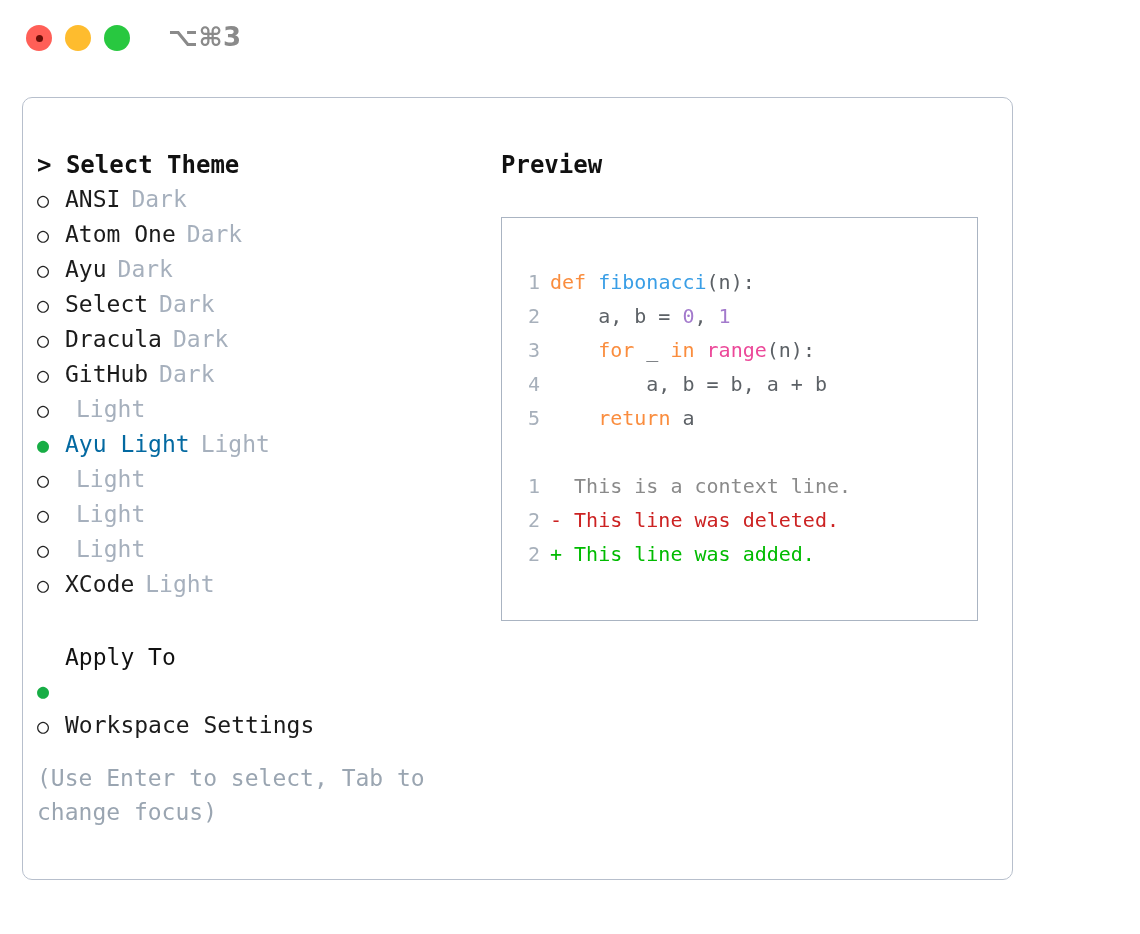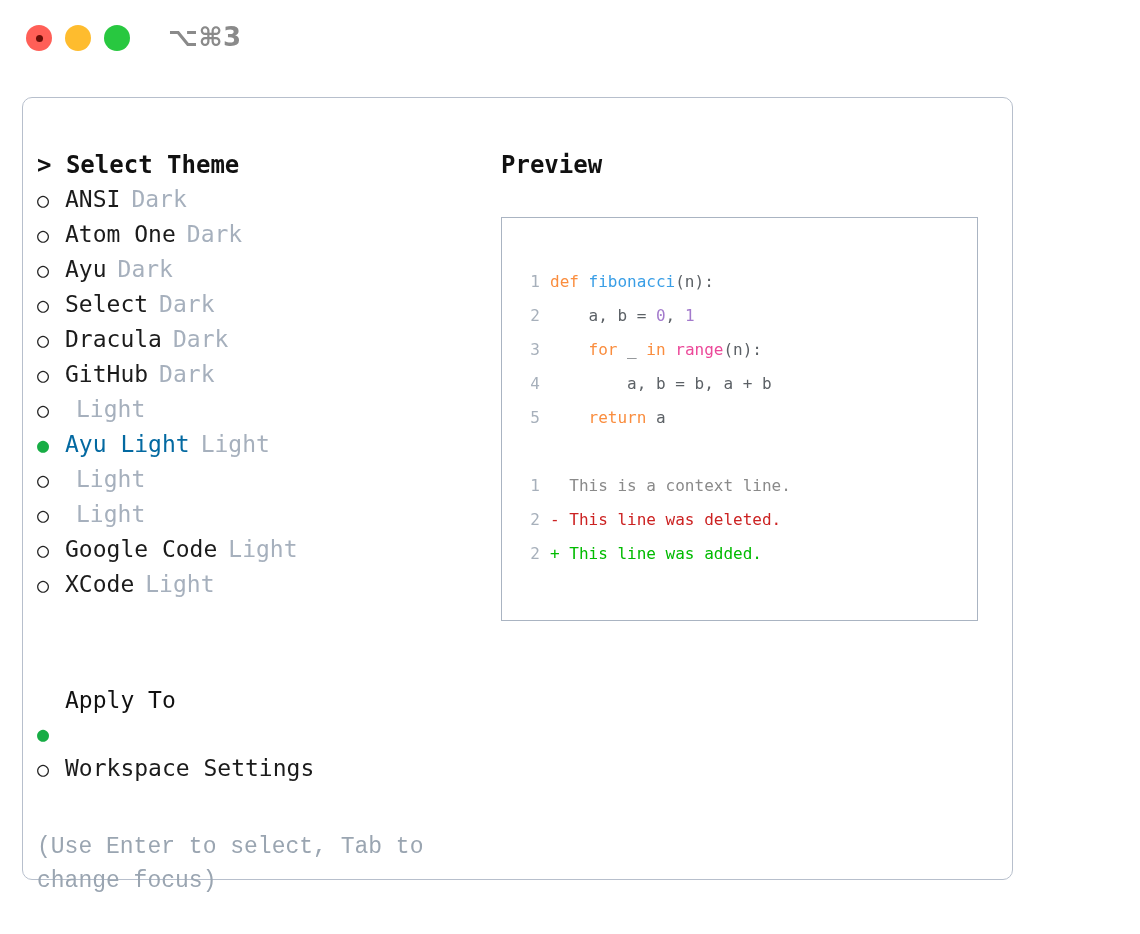--- a/index.html
+++ b/index.html
@@ -133,31 +133,29 @@
   }
 
   .section-gap { height: 38px; }
 
   .sub-header {
     font-size: 23px;
     color: #111111;
     line-height: 34px;
     padding-left: 28px;
     white-space: pre;
-    margin-top: 43px;
   }
 
   .hint {
-    margin-top: 44px;
+    margin-top: 18px;
     font-size: 23px;
     line-height: 34px;
     color: #9aa5b1;
     width: 410px;
     white-space: pre-wrap;
-    font-family: Liberation Mono, monospace;
   }
 
   
   .right-col {
     position: absolute;
     left: 478px;
     top: 50px;
     width: 500px;
   }
   .preview-title {
@@ -173,21 +171,21 @@
     box-sizing: border-box;
     border: 1.6px solid #aab4c2;
     background: #ffffff;
     position: relative;
   }
 
   .code {
     position: absolute;
     left: 16px;
     top: 47px;
-    font-size: 16px;
+    font-size: 20px;
     line-height: 34px;
     white-space: pre;
   }
   .code-line { display: block; white-space: pre; }
   .lineno {
     color: #a7b0bb;
     display: inline-block;
     width: 22px;
     text-align: right;
     margin-right: 10px;
@@ -229,21 +227,21 @@
             <div class="opt-row"><span class="bullet">○</span><span class="opt-label">ANSI</span><span class="opt-suffix">Dark</span></div>
             <div class="opt-row"><span class="bullet">○</span><span class="opt-label">Atom One</span><span class="opt-suffix">Dark</span></div>
             <div class="opt-row"><span class="bullet">○</span><span class="opt-label">Ayu</span><span class="opt-suffix">Dark</span></div>
             <div class="opt-row"><span class="bullet">○</span><span class="opt-label">Select</span><span class="opt-suffix">Dark</span></div>
             <div class="opt-row"><span class="bullet">○</span><span class="opt-label">Dracula</span><span class="opt-suffix">Dark</span></div>
             <div class="opt-row"><span class="bullet">○</span><span class="opt-label">GitHub</span><span class="opt-suffix">Dark</span></div>
             <div class="opt-row"><span class="bullet">○</span><span class="opt-suffix">Light</span></div>
             <div class="opt-row selected"><span class="bullet">●</span><span class="opt-label">Ayu Light</span><span class="opt-suffix">Light</span></div>
             <div class="opt-row"><span class="bullet">○</span><span class="opt-suffix">Light</span></div>
             <div class="opt-row"><span class="bullet">○</span><span class="opt-suffix">Light</span></div>
-            <div class="opt-row"><span class="bullet">○</span><span class="opt-label">Google Code</span><span class="opt-suffix">Light</span></div>
+            <div class="opt-row"><span class="bullet">○</span><span class="opt-suffix">Light</span></div>
             <div class="opt-row"><span class="bullet">○</span><span class="opt-label">XCode</span><span class="opt-suffix">Light</span></div>
           </div>
 
         <div class="section-gap"></div>
 
         <div class="sub-header">Apply To</div>
         <div id="apply-items">
             <div class="opt-row selected"><span class="bullet">●</span></div>
             <div class="opt-row"><span class="bullet">○</span><span class="opt-label">Workspace Settings</span></div>
           </div>

